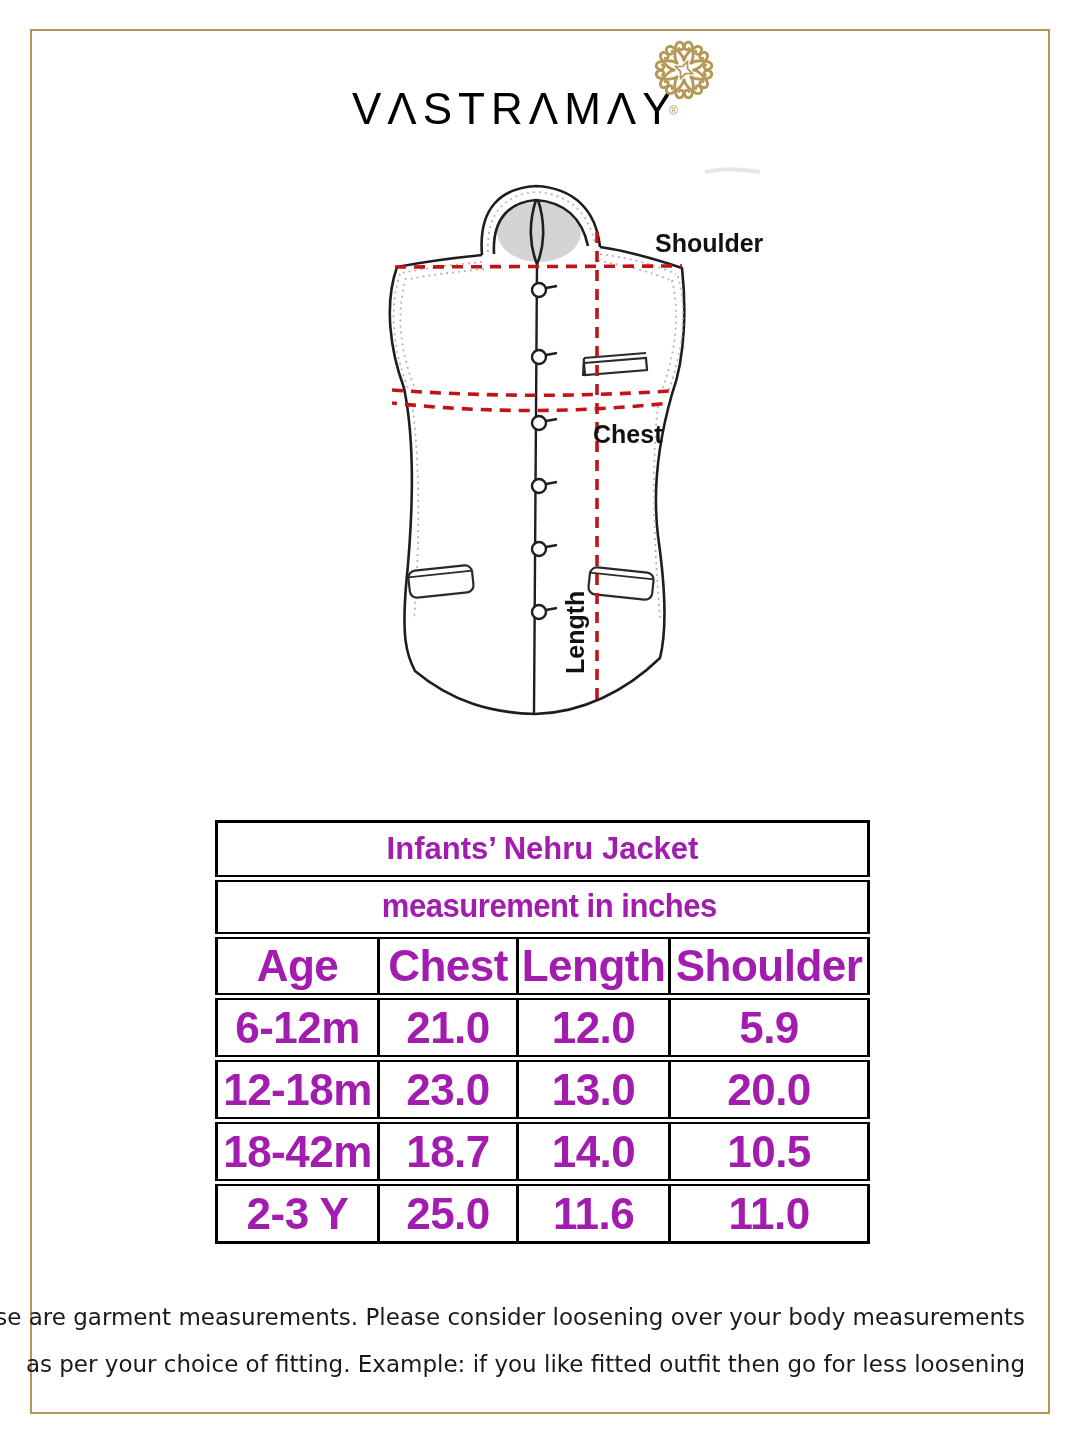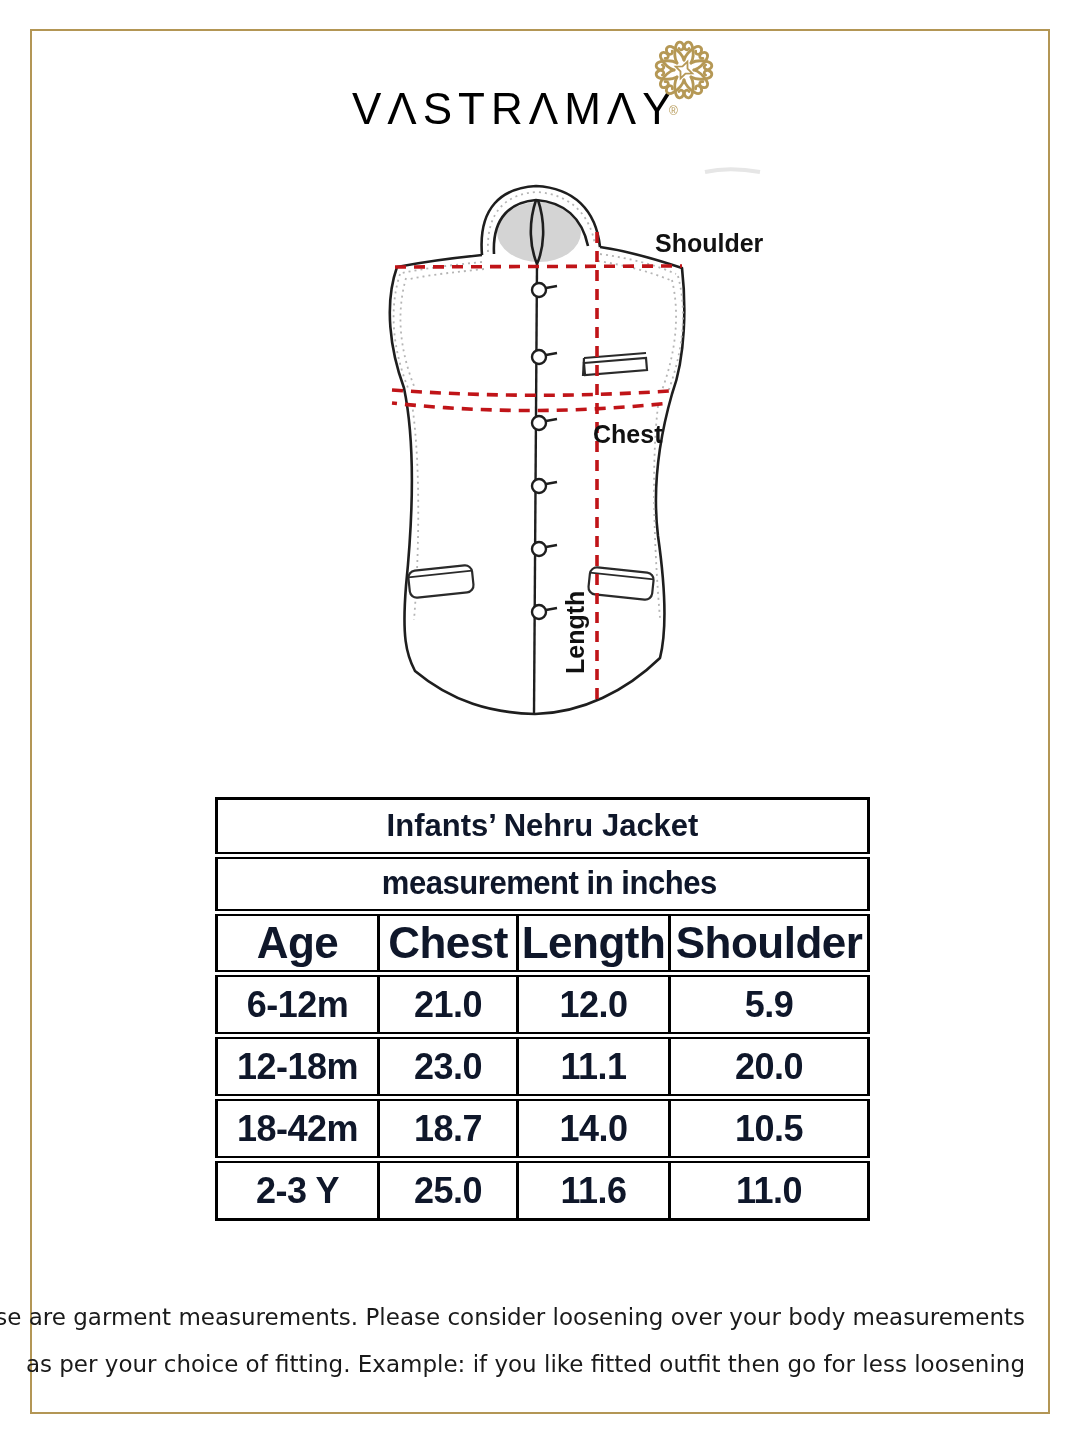--- a/index.html
+++ b/index.html
@@ -19,38 +19,38 @@
   }
   .logo-reg{
     position:absolute;left:669px;top:104px;font-size:12px;color:#b59855;
   }
   .ornament{position:absolute;left:648px;top:34px;width:72px;height:72px;}
   
   .jacket{position:absolute;left:378px;top:152px;width:424px;height:625px;}
   .jacket text{font-family:"Liberation Sans",sans-serif;font-weight:bold;fill:#111;}
   
   table.size{
-    position:absolute;left:215px;top:797px;width:652px;
-    border-collapse:collapse;table-layout:fixed;color:#0f172a;padding-left:12px;
+    position:absolute;left:215px;top:820px;width:652px;
+    border-collapse:collapse;table-layout:fixed;color:#a21caf;padding-left:12px;
   }
   table.size td,table.size th{
     border:3px solid #000;padding:0;text-align:center;vertical-align:middle;
     overflow:hidden;white-space:nowrap;
   }
   table.size tr:not(:first-child) td,
   table.size tr:not(:first-child) th{border-top:7px double #000;}
   td.title-cell{height:52px;font-size:31px;font-weight:bold;letter-spacing:0px;}
   td.unit-cell{height:50px;text-align:right;vertical-align:bottom;}
   td.unit-cell span{
     display:inline-block;font-size:33px;font-weight:bold;
     transform:scaleX(0.94);transform-origin:100% 100%;
     padding:0 8px 3px 0;letter-spacing:-0.5px;
   }
   table.size th{height:54px;font-size:44px;font-weight:bold;letter-spacing:-0.5px;}
-  td.val{height:55px;font-size:36px;font-weight:bold;letter-spacing:-0.5px;}
+  td.val{height:55px;font-size:44px;font-weight:bold;letter-spacing:-0.5px;}
   
   .note{
     position:absolute;right:55px;top:1294px;text-align:right;
     font-family:"DejaVu Sans",sans-serif;font-size:23px;line-height:47px;
     color:#1a1a1a;white-space:nowrap;
   }
 </style>
 </head>
 <body>
 
@@ -189,21 +189,21 @@
   </tr>
   <tr>
     <td class="val">6-12m</td>
     <td class="val">21.0</td>
     <td class="val">12.0</td>
     <td class="val">5.9</td>
   </tr>
   <tr>
     <td class="val">12-18m</td>
     <td class="val">23.0</td>
-    <td class="val">11.1</td>
+    <td class="val">13.0</td>
     <td class="val">20.0</td>
   </tr>
   <tr>
     <td class="val">18-42m</td>
     <td class="val">18.7</td>
     <td class="val">14.0</td>
     <td class="val">10.5</td>
   </tr>
   <tr>
     <td class="val">2-3 Y</td>

